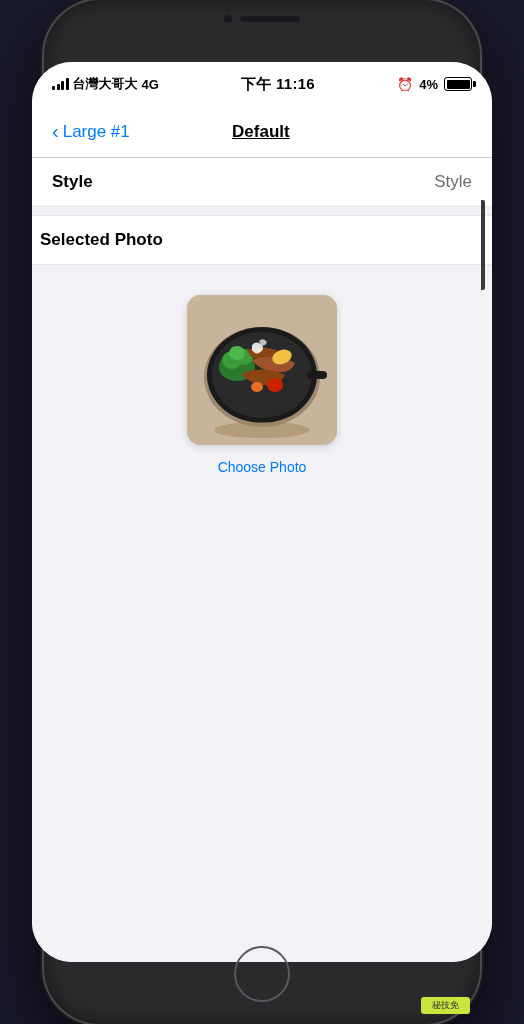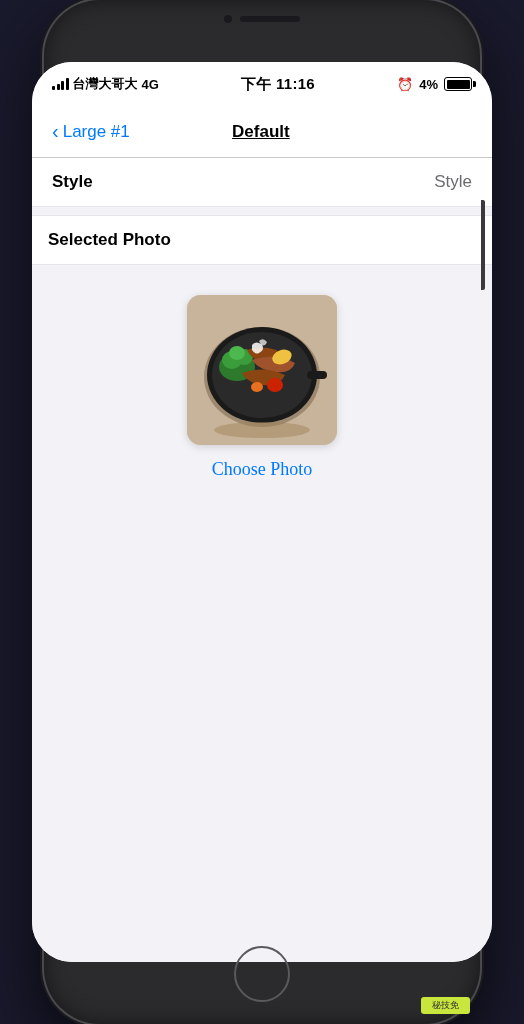--- a/index.html
+++ b/index.html
@@ -216,21 +216,21 @@
       font-size: 17px;
       color: #6c6c70;
     }
 
     
     .section-header {
       background: white;
       margin-top: 8px;
       border-top: 1px solid #e5e5ea;
       border-bottom: 1px solid #e5e5ea;
-      padding: 14px 16px;
+      padding: 14px 8px;
     }
 
     .section-header-label {
       font-size: 17px;
       font-weight: 700;
       color: #000;
     }
 
     
     .photo-area {
@@ -252,26 +252,26 @@
       box-shadow: 0 2px 8px rgba(0,0,0,0.15);
     }
 
     
     .food-photo svg {
       width: 100%;
       height: 100%;
     }
 
     .choose-photo-btn {
-      font-size: 18px;
+      font-size: 14px;
       color: #007aff;
       cursor: pointer;
       background: none;
       border: none;
-      font-family: Liberation Serif, serif;
+      font-family: Liberation Sans, sans-serif;
     }
 
     
     .home-button-area {
       position: absolute;
       bottom: 22px;
       left: 50%;
       transform: translateX(-50%);
     }
 

